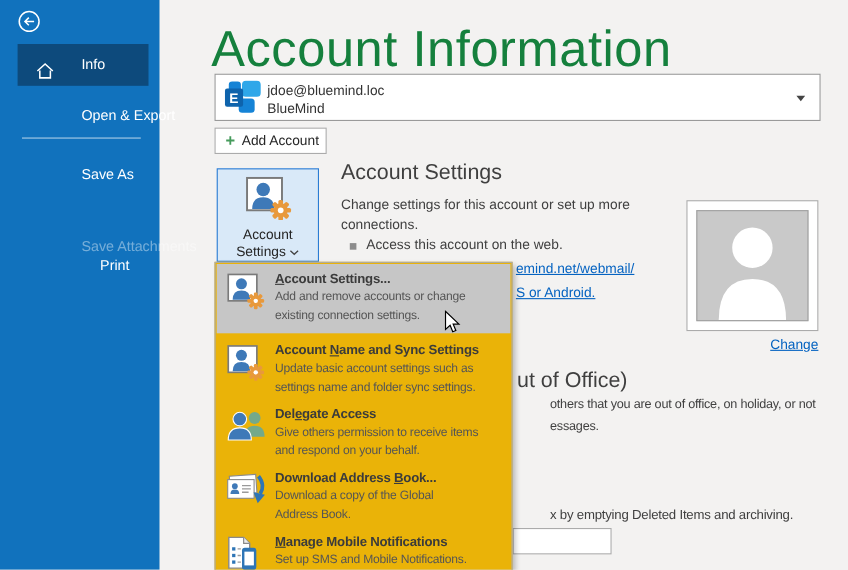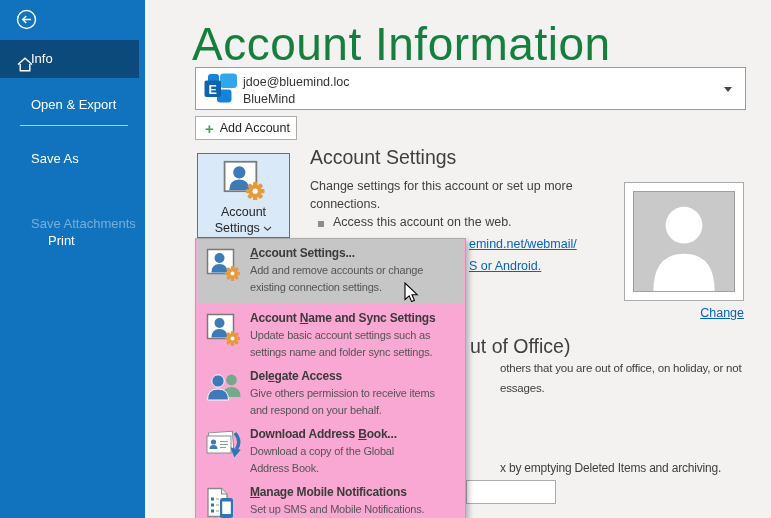--- a/index.html
+++ b/index.html
@@ -3,22 +3,22 @@
 <meta charset="utf-8">
 <style>
   * { margin:0; padding:0; box-sizing:border-box; }
   html,body { width:771px; height:518px; }
   body { font-family:"Liberation Sans", sans-serif; background:#f3f2f1; position:relative; overflow:hidden; }
   .abs { position:absolute; }
 
   
   .sidebar { position:absolute; left:0; top:0; width:145px; height:518px; background:#1172bd; z-index:5; }
   .back-btn { position:absolute; left:16px; top:9px; width:21px; height:21px; cursor:pointer; }
-  .side-item { position:absolute; left:0; width:139px; height:30px; color:#fff; font-size:13px;
-               line-height:30px; padding-left:31px; cursor:pointer; white-space:nowrap; }
+  .side-item { position:absolute; left:16px; width:119px; height:30px; color:#fff; font-size:13px;
+               line-height:30px; padding-left:58px; cursor:pointer; white-space:nowrap; }
   .side-item.selected { background:#0d4a7c; height:38px; line-height:38px; }
   .side-item.disabled { color:rgba(255,255,255,0.42); cursor:default; }
   .home-ic { position:absolute; left:16px; top:10px; }
   .side-sep { position:absolute; left:20px; top:125px; width:108px; height:1px; background:rgba(255,255,255,0.65); }
 
   
   .page-title { position:absolute; left:192px; top:0px; font-size:46px; font-weight:300; color:#15803d; letter-spacing:0.5px;margin-top:17px; }
 
   
   .acct-combo { position:absolute; left:195px; top:67px; width:551px; height:43px; background:#fff;
@@ -52,21 +52,21 @@
   
   .photo-frame { position:absolute; left:624px; top:182px; width:120px; height:119px; background:#fff;
                  border:1px solid #ababab; padding:8px; }
   .photo-inner { width:100%; height:100%; background:#c9c9c9; border:1px solid #a0a0a0; overflow:hidden; }
   .change-lnk { position:absolute; left:624px; top:306px; width:120px; text-align:right; }
 
   
   .storage-bar { position:absolute; left:466px; top:480px; width:90px; height:24px; background:#fff; border:1px solid #ababab; }
 
   
-  .menu { position:absolute; left:195px; top:238px; width:271px; height:281px; background:#f9a8d4;
+  .menu { position:absolute; left:195px; top:238px; width:271px; height:281px; background:#eab308;
           border:1px solid #ababab; box-shadow:3px 3px 5px rgba(0,0,0,0.25); z-index:10; }
   .menu-item { position:absolute; left:1px; width:267px; display:flex; padding:5px 4px 0 9px; cursor:pointer; }
   .menu-item.hl { background:#c6c6c6; }
   .mi-icon { width:38px; flex:0 0 38px; padding-top:3px; }
   .mi-text { padding-left:6px; }
   .mi-title { font-size:12px; font-weight:bold; letter-spacing:-0.2px; color:#3b3b3b; line-height:17px; white-space:nowrap; }
   .mi-title .ak { text-decoration:underline; }
   .mi-desc { font-size:11px; letter-spacing:-0.2px; color:#555; line-height:16.5px; white-space:nowrap; }
 
   .cursor { position:absolute; left:404px; top:282px; z-index:20; }

